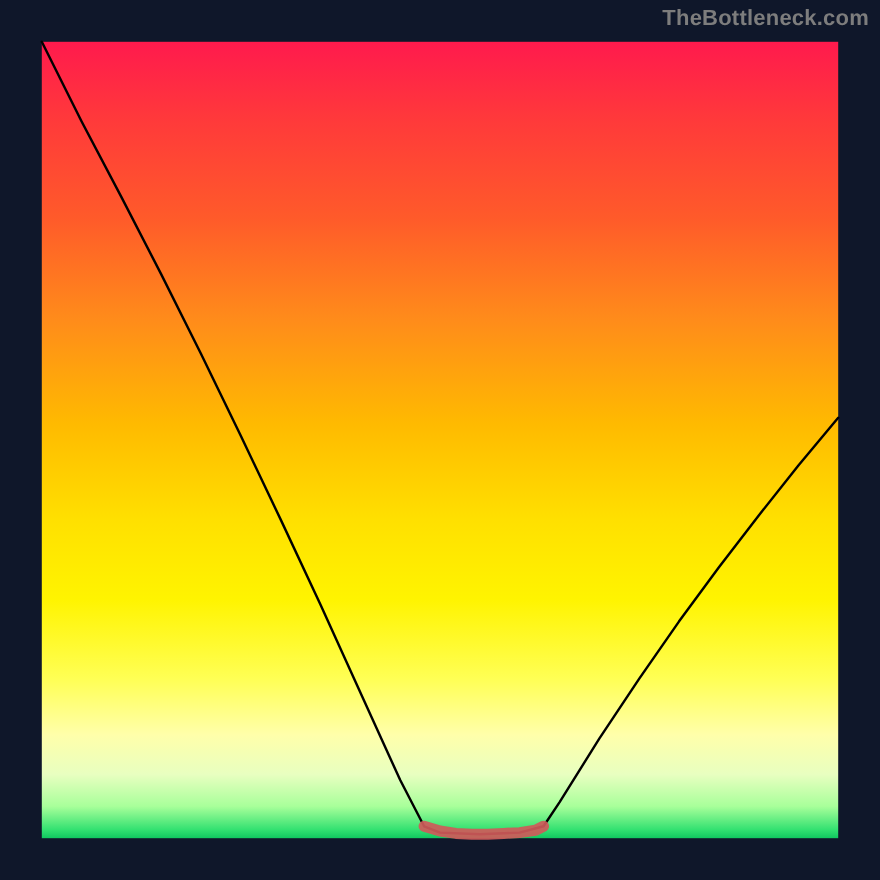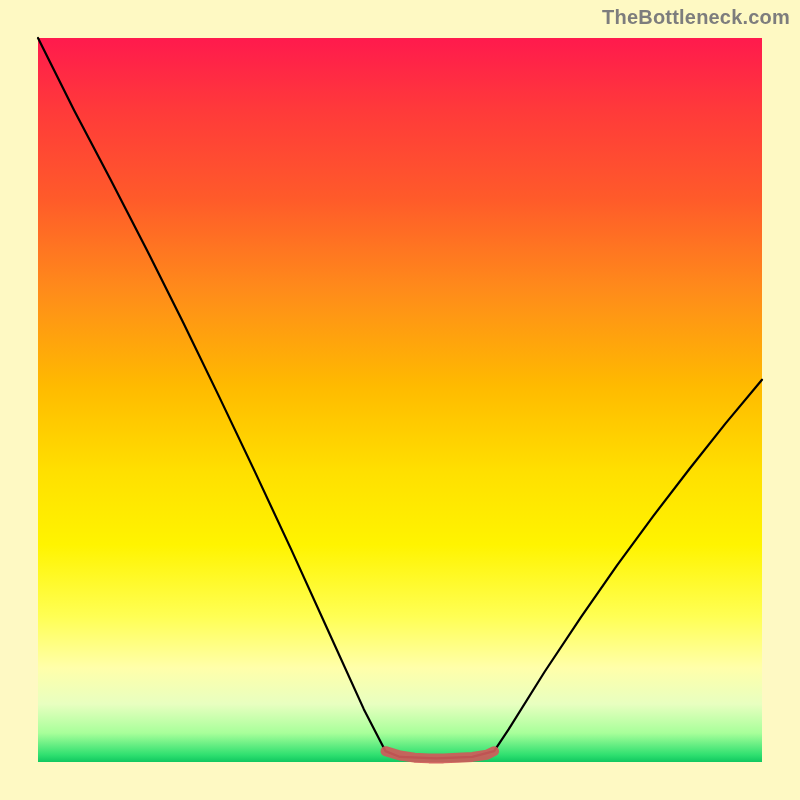--- a/index.html
+++ b/index.html
@@ -10,21 +10,21 @@
     background: #000;
     overflow: hidden;
     font-family: Arial, Helvetica, sans-serif;
   }
   .frame {
     position: absolute;
     left: 0;
     top: 0;
     width: 800px;
     height: 800px;
-    background: #fef9c3;
+    background: #0f172a;
   }
   .plot-area {
     position: absolute;
     left: 38px;
     top: 38px;
     width: 724px;
     height: 724px;
     background: linear-gradient(to bottom,
       #ff1a4d 0%,
       #ff3a3a 10%,

